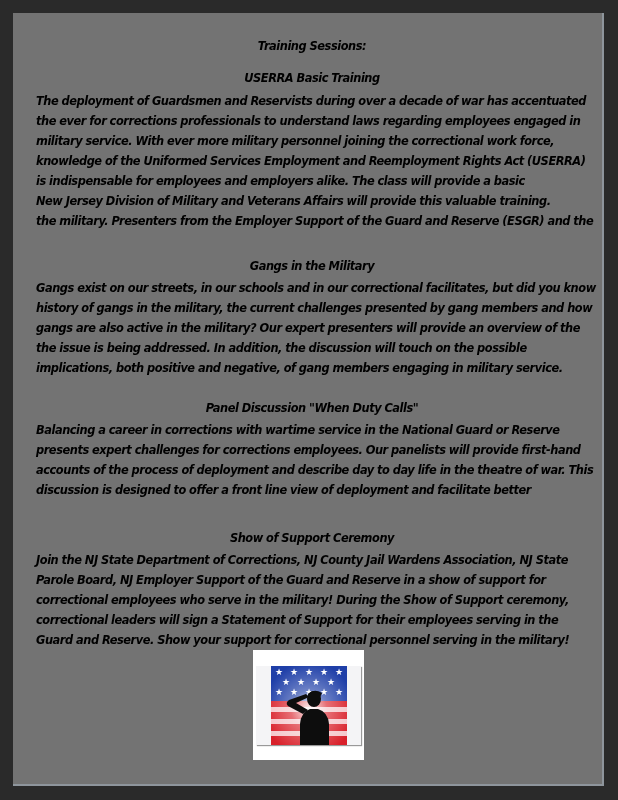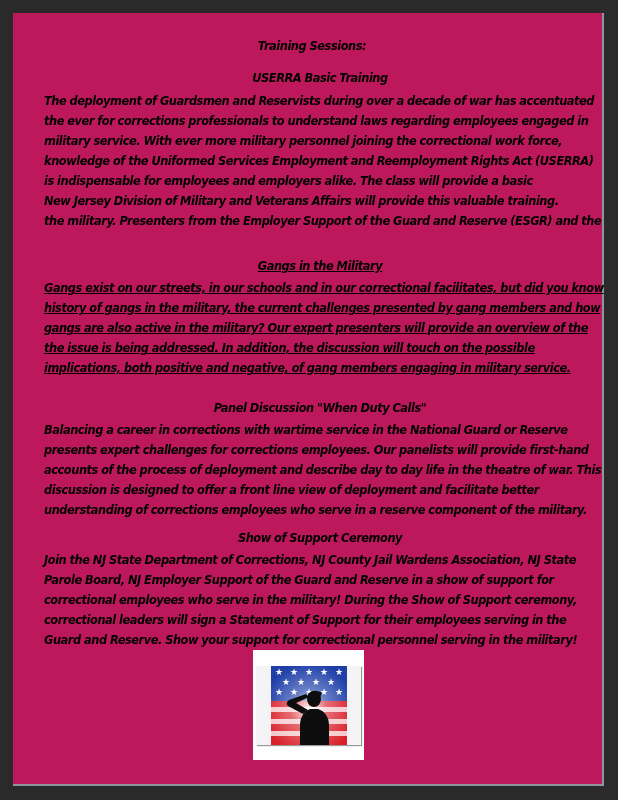--- a/index.html
+++ b/index.html
@@ -9,21 +9,21 @@
       height: 800px;
       background: #2a2a2a;
       overflow: hidden;
     }
     .page {
       position: absolute;
       left: 13px;
       top: 13px;
       width: 589px;
       height: 771px;
-      background: #be185d;
+      background: #737373;
       border-right: 2px solid #8e959c;
       border-bottom: 2px solid #8e959c;
       box-sizing: content-box;
     }
     .content {
       position: absolute;
       left: 23px;
       top: 0;
       width: 552px;
       font-family: "DejaVu Sans", sans-serif;
@@ -37,35 +37,35 @@
     .doc-title {
       position: absolute;
       top: 25px;
       left: 0;
       width: 100%;
       text-align: center;
       line-height: 16px;
     }
     .section {
       position: absolute;
-      left: 8px;
+      left: 0;
       width: 100%;
     }
     .section-heading {
       text-align: center;
       line-height: 16px;
       height: 20px;
     }
     .section-body p {
       margin: 0;
       line-height: 20px;
       white-space: nowrap;
     }
     #sec-0 { top: 57px; }
-    #sec-1 { top: 245px; text-decoration: underline; }
+    #sec-1 { top: 245px; }
     #sec-2 { top: 387px; }
     #sec-3 { top: 517px; }
     #sec-0 .section-heading { height: 21px; }
     .image-frame {
       position: absolute;
       left: 240px;
       top: 637px;
       width: 111px;
       height: 110px;
       background: #ffffff;
@@ -113,21 +113,20 @@
       </div>
     </div>
 
     <div class="section" id="sec-2">
       <div class="section-heading">Panel Discussion "When Duty Calls"</div>
       <div class="section-body">
         <p>Balancing a career in corrections with wartime service in the National Guard or Reserve</p>
         <p>presents expert challenges for corrections employees. Our panelists will provide first-hand</p>
         <p>accounts of the process of deployment and describe day to day life in the theatre of war. This</p>
         <p>discussion is designed to offer a front line view of deployment and facilitate better</p>
-        <p>understanding of corrections employees who serve in a reserve component of the military.</p>
       </div>
     </div>
 
     <div class="section" id="sec-3">
       <div class="section-heading">Show of Support Ceremony</div>
       <div class="section-body">
         <p>Join the NJ State Department of Corrections, NJ County Jail Wardens Association, NJ State</p>
         <p>Parole Board, NJ Employer Support of the Guard and Reserve in a show of support for</p>
         <p>correctional employees who serve in the military! During the Show of Support ceremony,</p>
         <p>correctional leaders will sign a Statement of Support for their employees serving in the</p>

